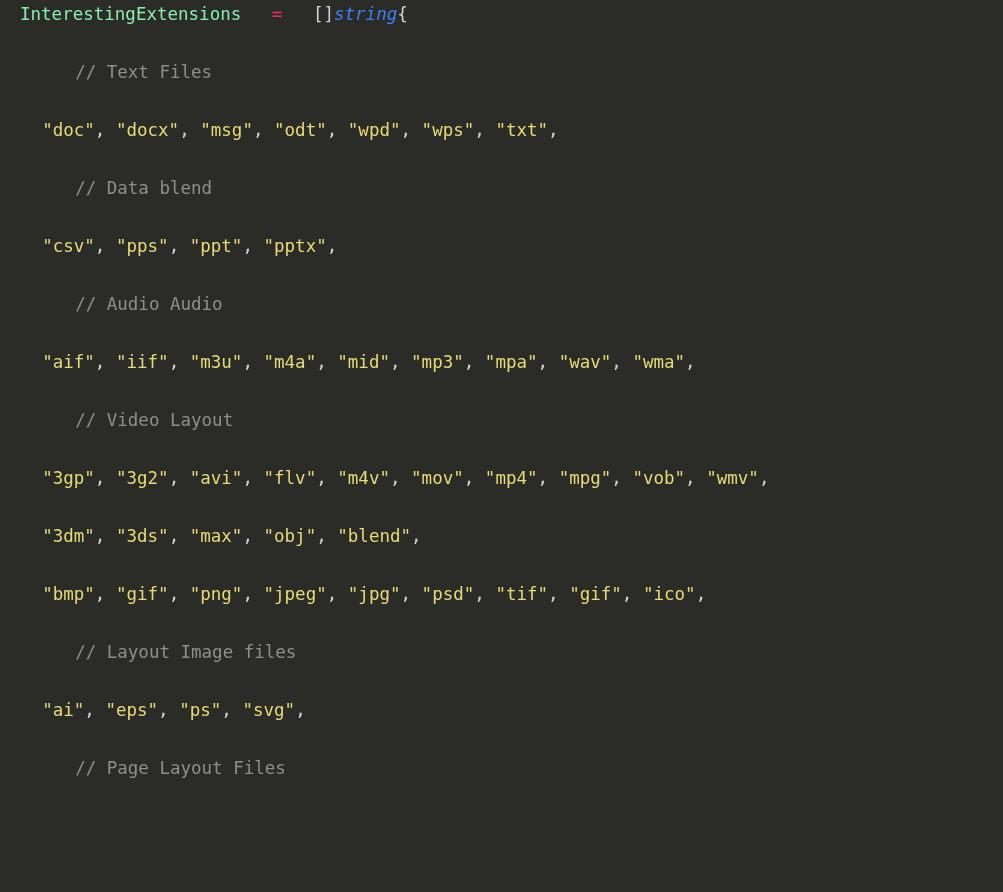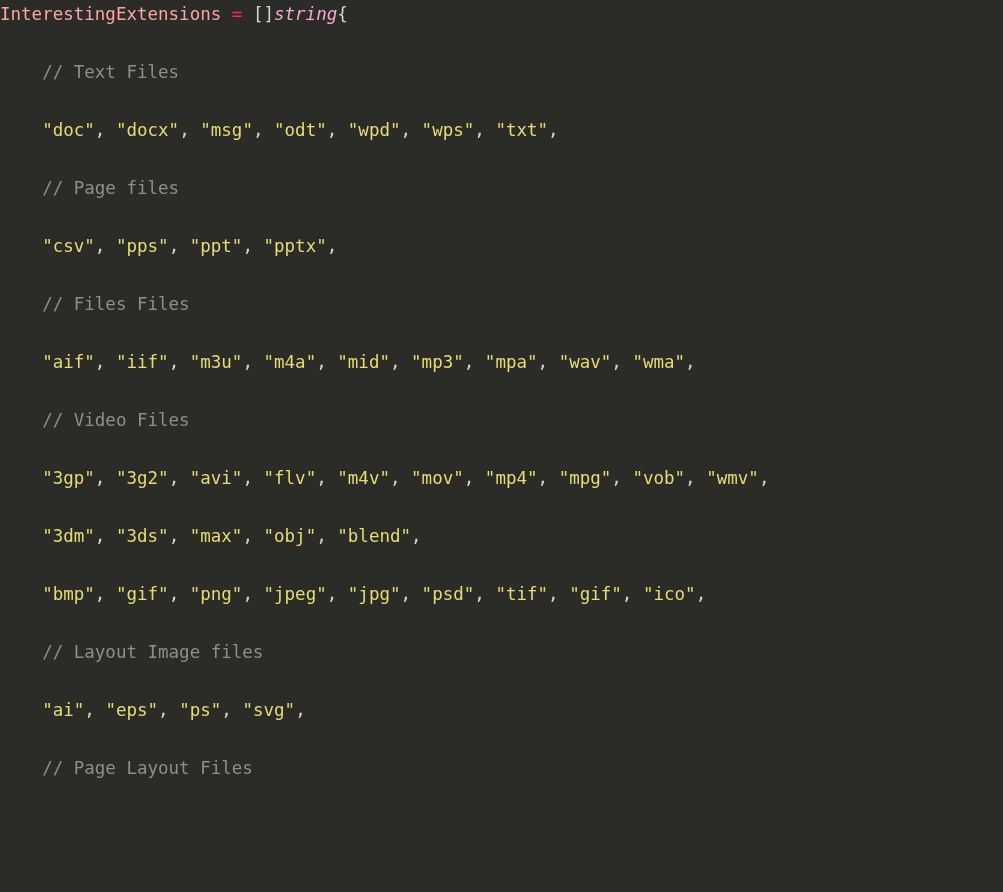--- a/index.html
+++ b/index.html
@@ -11,39 +11,39 @@
     line-height: 29px;
     color: #d4d4d4;
     width: 1003px;
     height: 892px;
     overflow: hidden;
   }
   .code {
     white-space: pre;
     padding: 0;
   }
-  .ident     { color: #fca5a5; }
+  .ident     { color: #86efac; padding-left: 20px; }
   .punct     { color: #d4d4d4; }
   .eq        { color: #f92672; }
-  .type      { color: #f9a8d4; font-style: italic; }
+  .type      { color: #3b82f6; font-style: italic; }
   .str       { color: #e6db74; }
-  .comment   { color: #8e8e8e; }
+  .comment   { color: #8e8e8e; margin-left: 33px; }
   .line { display: block; }
 </style>
 </head>
 <body>
 
 <div class="code" id="code-root"><span class="line"><span class="ident">InterestingExtensions</span><span><span class="ident"> </span><span class="eq">=</span><span class="ident"> </span><span class="punct">[]</span></span><span class="type">string</span><span class="punct">{</span></span>
 <span class="line">    <span class="comment">// Text Files</span></span>
 <span class="line">    <span class="str">"doc"</span><span class="punct">,</span> <span class="str">"docx"</span><span class="punct">,</span> <span class="str">"msg"</span><span class="punct">,</span> <span class="str">"odt"</span><span class="punct">,</span> <span class="str">"wpd"</span><span class="punct">,</span> <span class="str">"wps"</span><span class="punct">,</span> <span class="str">"txt"</span><span class="punct">,</span></span>
-<span class="line">    <span class="comment">// Page files</span></span>
+<span class="line">    <span class="comment">// Data blend</span></span>
 <span class="line">    <span class="str">"csv"</span><span class="punct">,</span> <span class="str">"pps"</span><span class="punct">,</span> <span class="str">"ppt"</span><span class="punct">,</span> <span class="str">"pptx"</span><span class="punct">,</span></span>
-<span class="line">    <span class="comment">// Files Files</span></span>
+<span class="line">    <span class="comment">// Audio Audio</span></span>
 <span class="line">    <span class="str">"aif"</span><span class="punct">,</span> <span class="str">"iif"</span><span class="punct">,</span> <span class="str">"m3u"</span><span class="punct">,</span> <span class="str">"m4a"</span><span class="punct">,</span> <span class="str">"mid"</span><span class="punct">,</span> <span class="str">"mp3"</span><span class="punct">,</span> <span class="str">"mpa"</span><span class="punct">,</span> <span class="str">"wav"</span><span class="punct">,</span> <span class="str">"wma"</span><span class="punct">,</span></span>
-<span class="line">    <span class="comment">// Video Files</span></span>
+<span class="line">    <span class="comment">// Video Layout</span></span>
 <span class="line">    <span class="str">"3gp"</span><span class="punct">,</span> <span class="str">"3g2"</span><span class="punct">,</span> <span class="str">"avi"</span><span class="punct">,</span> <span class="str">"flv"</span><span class="punct">,</span> <span class="str">"m4v"</span><span class="punct">,</span> <span class="str">"mov"</span><span class="punct">,</span> <span class="str">"mp4"</span><span class="punct">,</span> <span class="str">"mpg"</span><span class="punct">,</span> <span class="str">"vob"</span><span class="punct">,</span> <span class="str">"wmv"</span><span class="punct">,</span></span>
 <span class="line">    <span class="str">"3dm"</span><span class="punct">,</span> <span class="str">"3ds"</span><span class="punct">,</span> <span class="str">"max"</span><span class="punct">,</span> <span class="str">"obj"</span><span class="punct">,</span> <span class="str">"blend"</span><span class="punct">,</span></span>
 <span class="line">    <span class="str">"bmp"</span><span class="punct">,</span> <span class="str">"gif"</span><span class="punct">,</span> <span class="str">"png"</span><span class="punct">,</span> <span class="str">"jpeg"</span><span class="punct">,</span> <span class="str">"jpg"</span><span class="punct">,</span> <span class="str">"psd"</span><span class="punct">,</span> <span class="str">"tif"</span><span class="punct">,</span> <span class="str">"gif"</span><span class="punct">,</span> <span class="str">"ico"</span><span class="punct">,</span></span>
 <span class="line">    <span class="comment">// Layout Image files</span></span>
 <span class="line">    <span class="str">"ai"</span><span class="punct">,</span> <span class="str">"eps"</span><span class="punct">,</span> <span class="str">"ps"</span><span class="punct">,</span> <span class="str">"svg"</span><span class="punct">,</span></span>
 <span class="line">    <span class="comment">// Page Layout Files</span></span>
 
 
 
 

